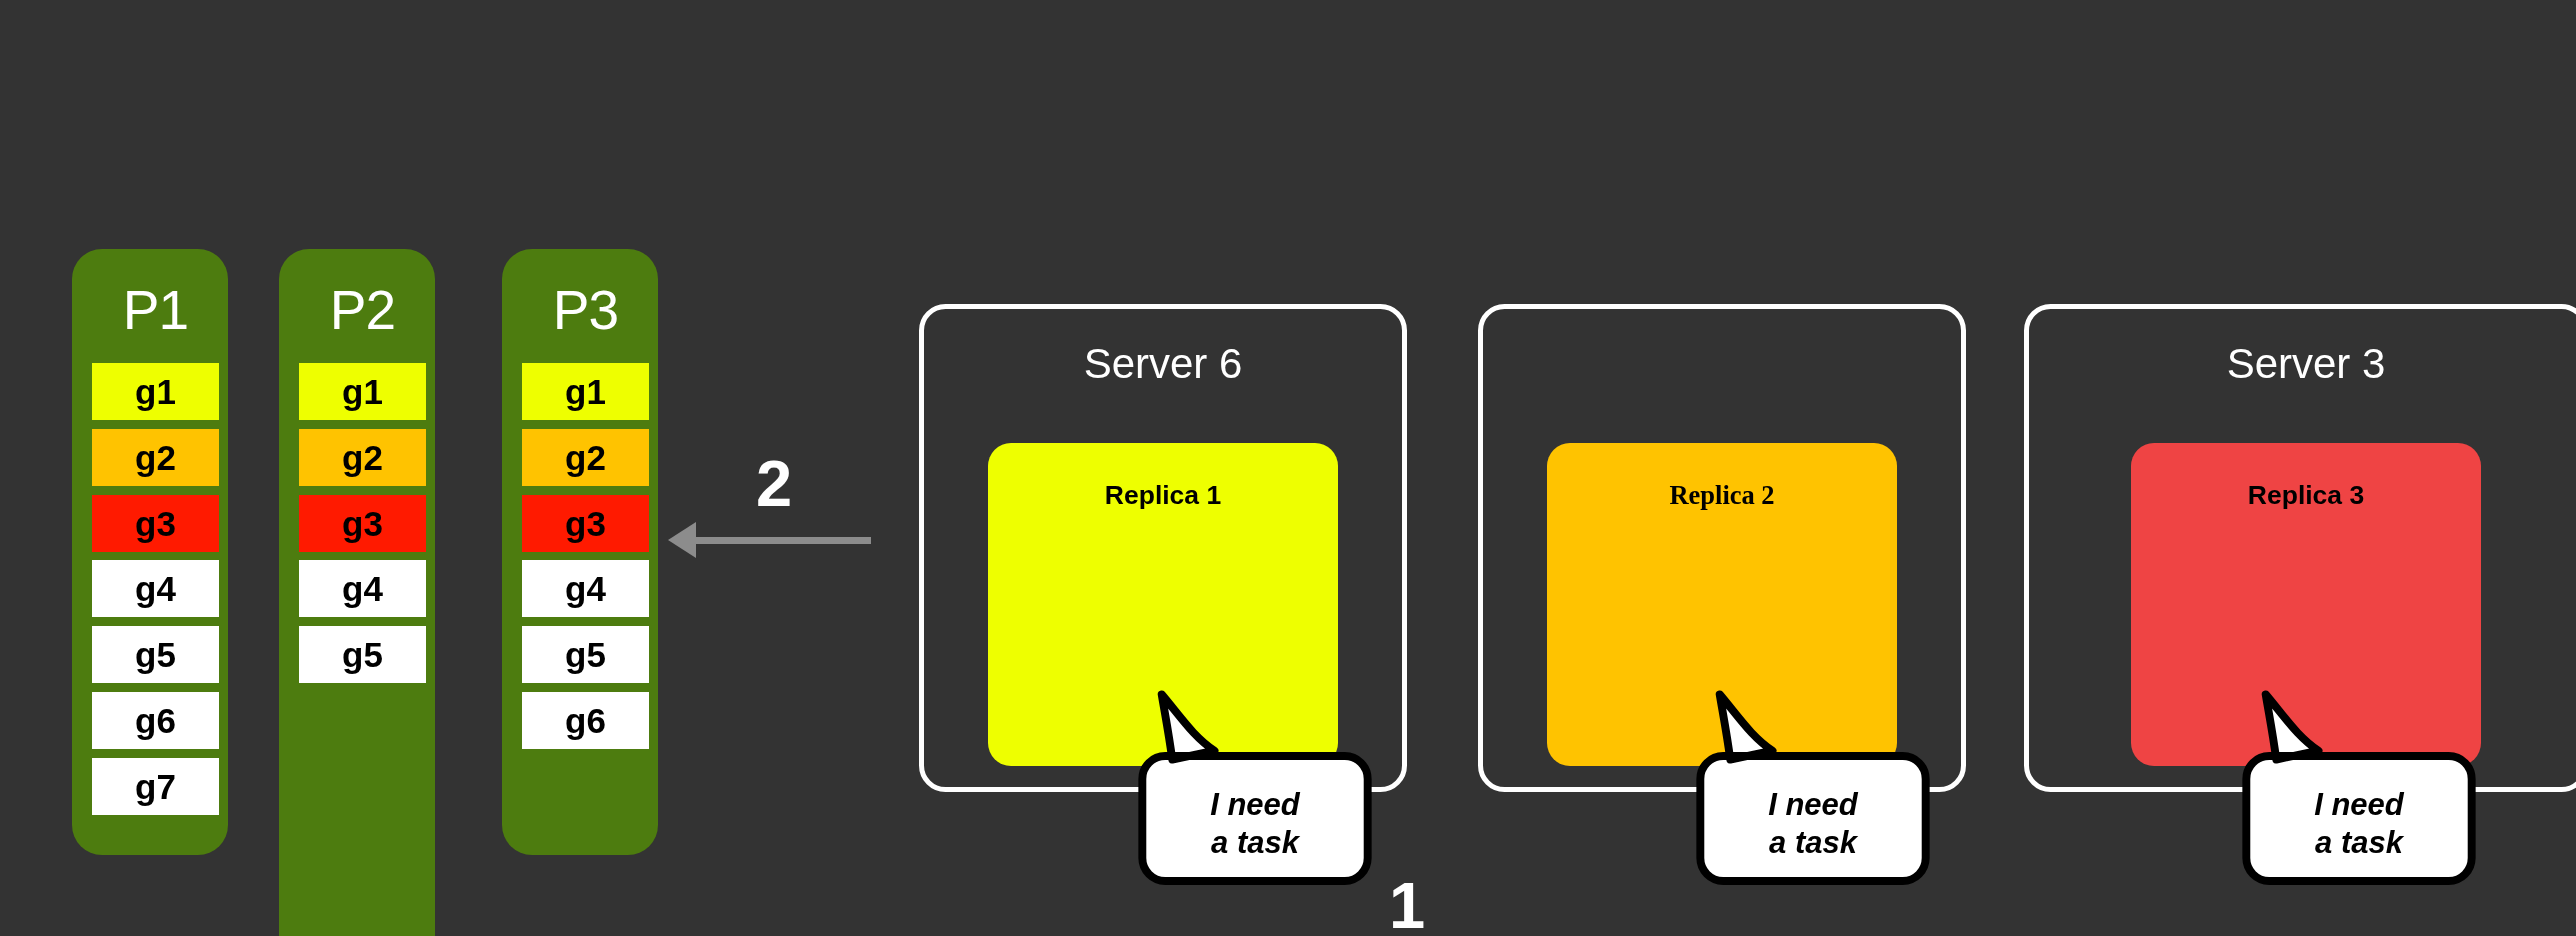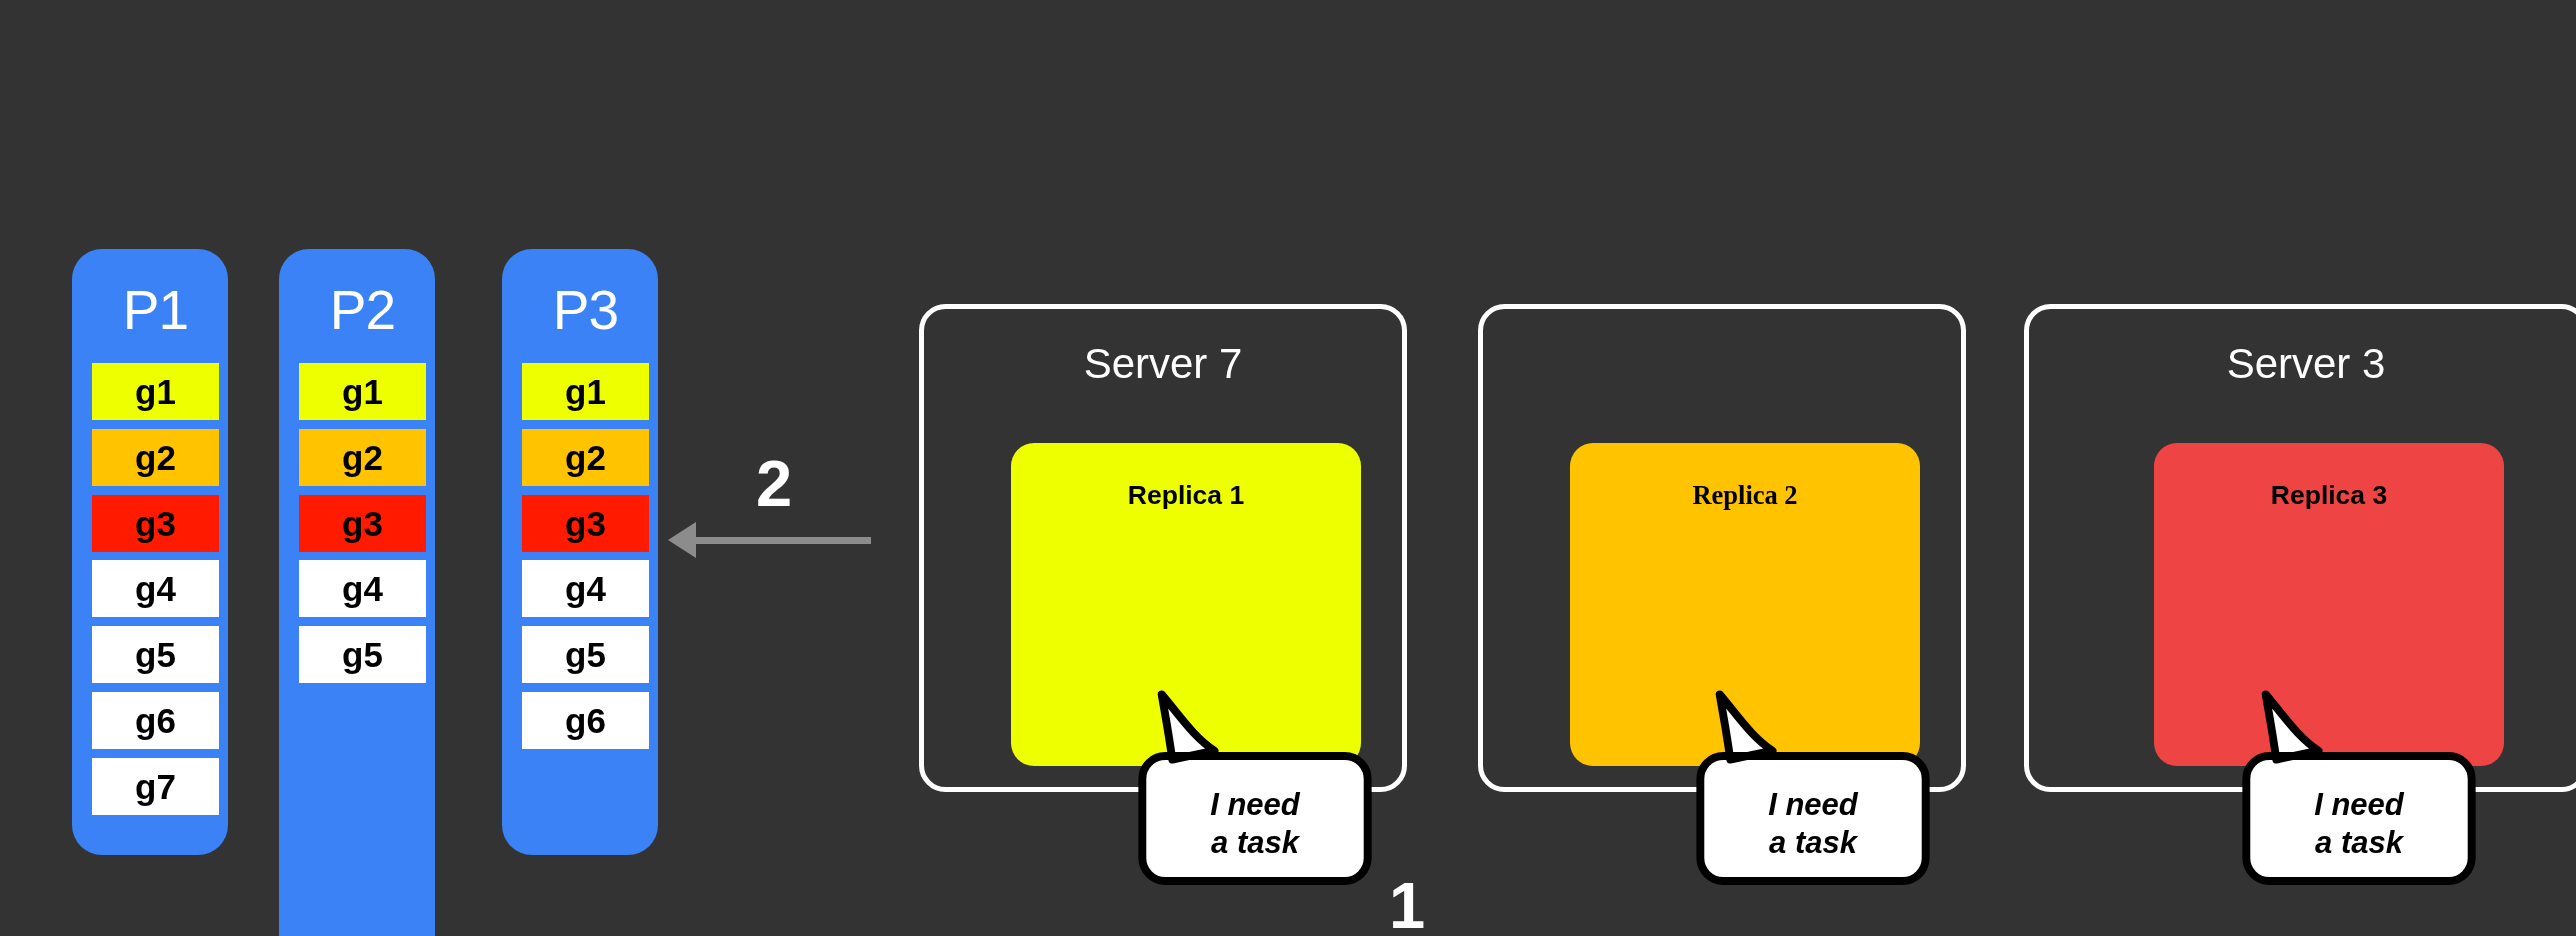--- a/index.html
+++ b/index.html
@@ -12,21 +12,21 @@
     width: 2576px;
     height: 937px;
     background: #333333;
     overflow: hidden;
     font-family: "Liberation Sans", sans-serif;
   }
 
   
   .partition {
     position: absolute;
-    background: #3b82f6;
+    background: #4d7c0f;
     border-radius: 30px;
     box-sizing: border-box;
     display: flex;
     flex-direction: column;
     align-items: center;
     padding-left: 11px;
   }
   .partition-title {
     color: #FFFFFF;
     font-size: 55px;
@@ -106,21 +106,20 @@
     line-height: 1;
   }
   .replica {
     position: absolute;
     left: 50%;
     transform: translateX(-50%);
     top: 134px;
     width: 350px;
     height: 323px;
     border-radius: 23px;
-    margin-left: 23px;
   }
   .replica-label {
     position: absolute;
     top: 39px;
     left: 0;
     right: 0;
     text-align: center;
     color: #000000;
     font-size: 26.5px;
     font-weight: bold;
@@ -232,21 +231,21 @@
 
   <div class="arrow-wrap" style="left:668px; top:534px; width:203px;">
     <div class="arrow-head"></div>
     <div class="arrow-shaft"></div>
   </div>
   <div class="step-label" style="left:756px; top:451px;">2</div>
 
   <div class="step-label" style="left:1389px; top:873px;">1</div>
 
   <div class="server" style="left:919px; top:304px; width:488px; height:488px;">
-    <div class="server-title">Server 7</div>
+    <div class="server-title">Server 6</div>
     <div class="replica" style="background:#EEFF00;">
       <div class="replica-label">Replica 1</div>
     </div>
   </div>
   <div class="bubble" style="left:1142px; top:756px;">
     <svg width="226" height="125" viewBox="0 0 256 142">
       <path d="M26 0 H230 A26 26 0 0 1 256 26 V116 A26 26 0 0 1 230 142 H26 A26 26 0 0 1 0 116 V26 A26 26 0 0 1 26 0 Z
                M34 4 C30 -26 26 -46 22 -70 C44 -44 58 -22 82 -6 Z" fill="#FFFFFF" stroke="#000000" stroke-width="9" stroke-linejoin="round"></path>
     </svg>
     <div class="bubble-text">I need

